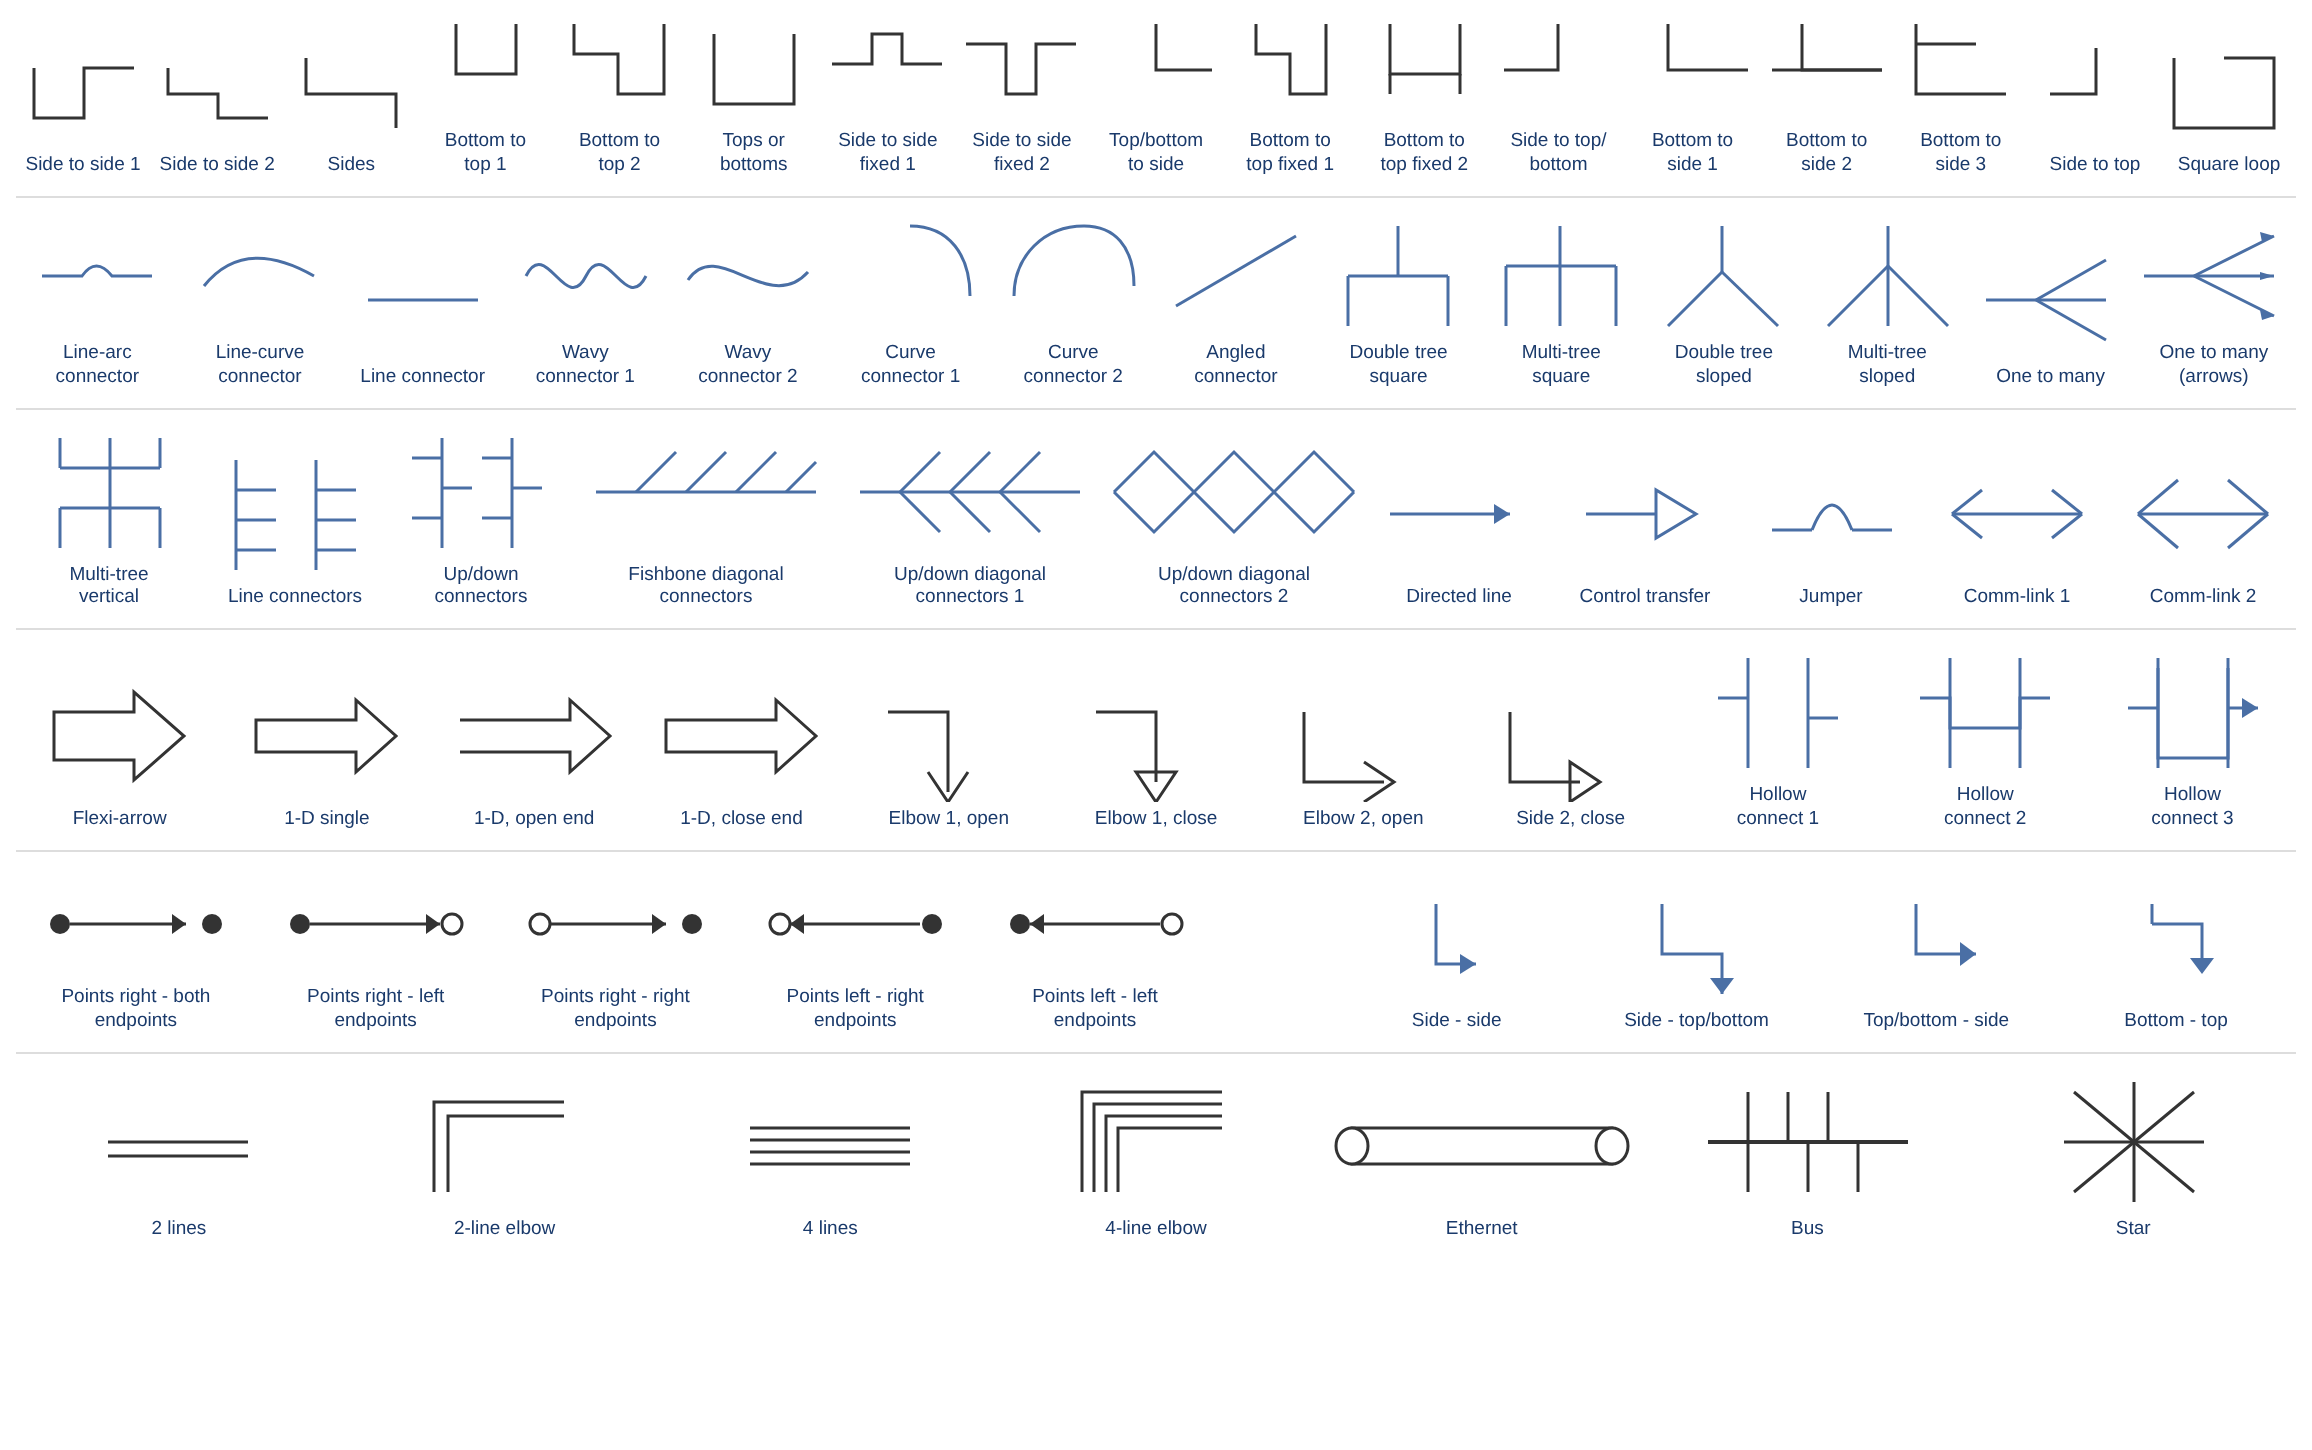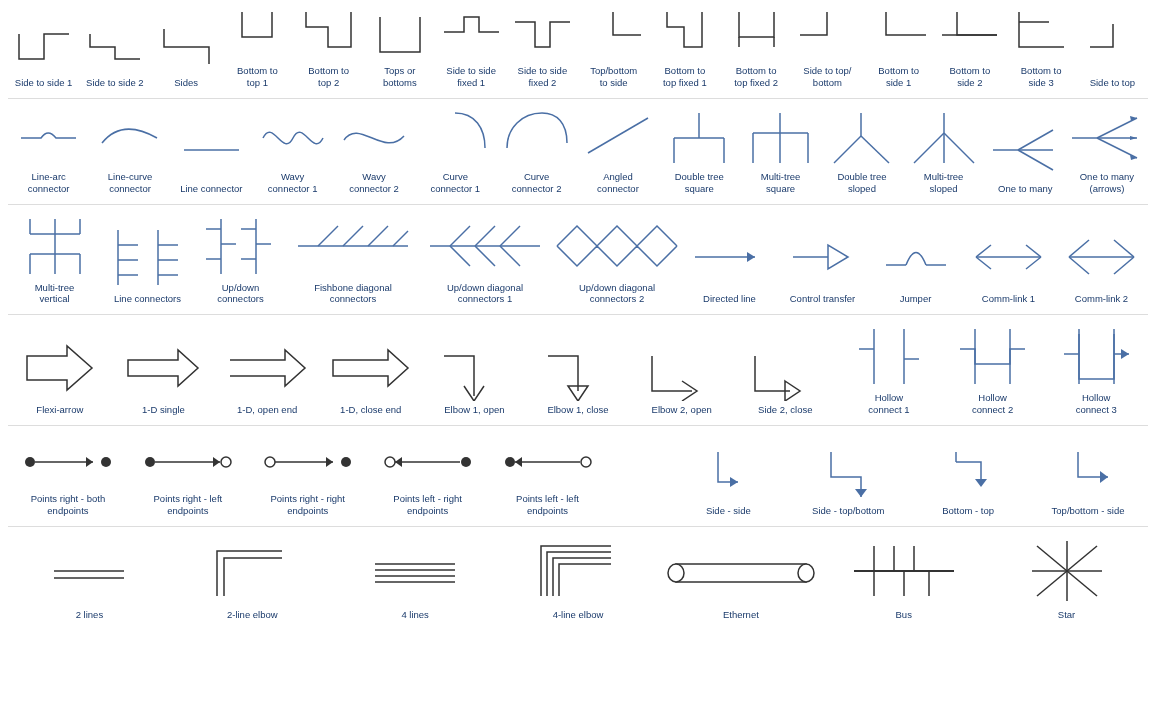--- a/index.html
+++ b/index.html
@@ -164,20 +164,26 @@
         <span class="shape-label">Bottom to<br>side 3</span>
       </div>
 
       <div class="shape-cell">
         <svg class="shape-svg" width="55" height="55" viewBox="0 0 55 55">
           <polyline points="5,28 28,28 28,5" fill="none" stroke="#333" stroke-width="1.5"></polyline>
         </svg>
         <span class="shape-label">Side to top</span>
       </div>
 
+      <div class="shape-cell">
+        <svg class="shape-svg" width="65" height="55" viewBox="0 0 65 55">
+          <polyline points="5,10 5,45 55,45 55,10 30,10" fill="none" stroke="#333" stroke-width="1.5"></polyline>
+        </svg>
+        <span class="shape-label">Square loop</span>
+      </div>
     </div>
 
     <div class="shape-row row-border">
 
       <div class="shape-cell">
         <svg class="shape-svg" width="65" height="60" viewBox="0 0 65 60">
           <path d="M5,30 L25,30 Q32,20 40,30 L60,30" fill="none" stroke="#4a6fa5" stroke-width="1.5"></path>
         </svg>
         <span class="shape-label">Line-arc<br>connector</span>
       </div>
@@ -578,34 +584,34 @@
 
       <div class="shape-cell">
         <svg class="shape-svg" width="75" height="55" viewBox="0 0 75 55">
           <polyline points="20,5 20,30 50,30 50,50" fill="none" stroke="#4a6fa5" stroke-width="1.5"></polyline>
           <polygon points="50,50 44,42 56,42" fill="#4a6fa5"></polygon>
         </svg>
         <span class="shape-label">Side - top/bottom</span>
       </div>
 
       <div class="shape-cell">
+        <svg class="shape-svg" width="80" height="55" viewBox="0 0 80 55">
+          <polyline points="30,5 30,30 60,30" fill="none" stroke="#4a6fa5" stroke-width="1.5"></polyline>
+          <polygon points="60,30 52,24 52,36" fill="#4a6fa5"></polygon>
+        </svg>
+        <span class="shape-label">Top/bottom - side</span>
+      </div>
+
+      <div class="shape-cell">
         <svg class="shape-svg" width="75" height="55" viewBox="0 0 75 55">
           <line x1="25" y1="5" x2="25" y2="15" stroke="#4a6fa5" stroke-width="1.5"></line>
           <polyline points="25,15 50,15 50,35" fill="none" stroke="#4a6fa5" stroke-width="1.5"></polyline>
           <polygon points="50,40 44,32 56,32" fill="#4a6fa5"></polygon>
         </svg>
         <span class="shape-label">Bottom - top</span>
-      </div>
-
-      <div class="shape-cell">
-        <svg class="shape-svg" width="80" height="55" viewBox="0 0 80 55">
-          <polyline points="30,5 30,30 60,30" fill="none" stroke="#4a6fa5" stroke-width="1.5"></polyline>
-          <polygon points="60,30 52,24 52,36" fill="#4a6fa5"></polygon>
-        </svg>
-        <span class="shape-label">Top/bottom - side</span>
       </div>
     </div>
 
     <div class="shape-row">
 
       <div class="shape-cell">
         <svg class="shape-svg" width="80" height="70" viewBox="0 0 80 70">
           <line x1="5" y1="35" x2="75" y2="35" stroke="#333" stroke-width="1.5"></line>
           <line x1="5" y1="42" x2="75" y2="42" stroke="#333" stroke-width="1.5"></line>
         </svg>

